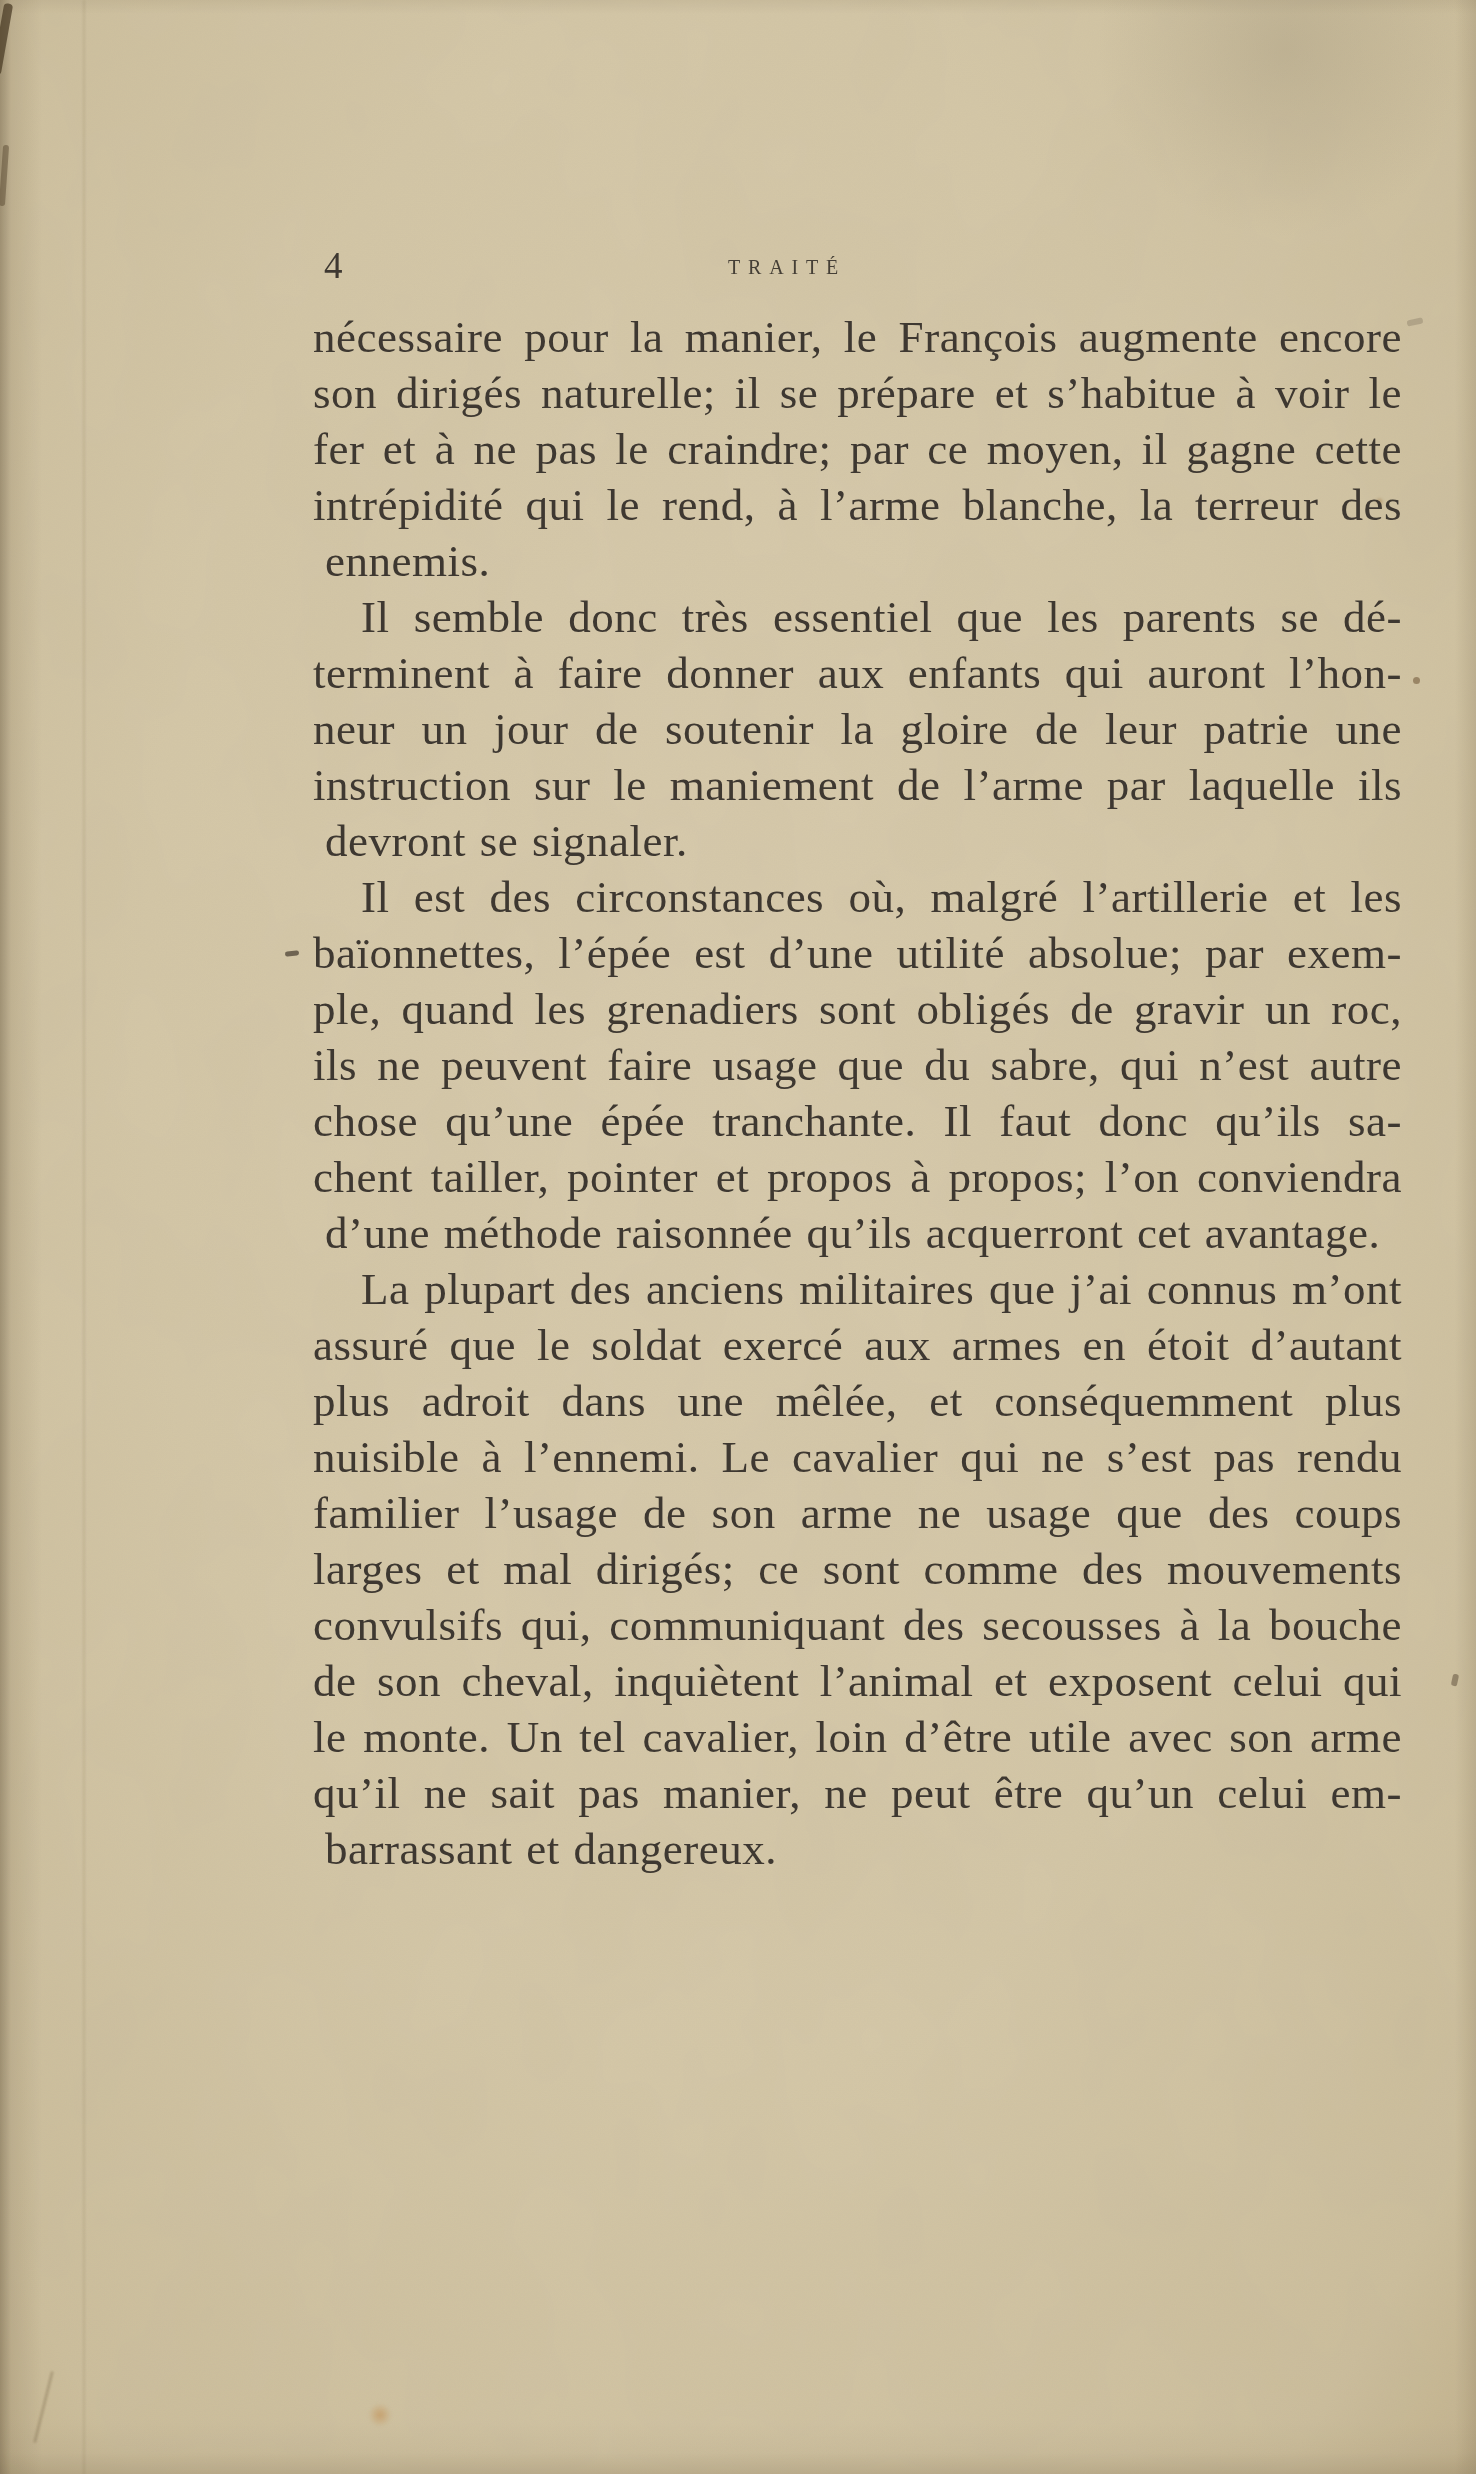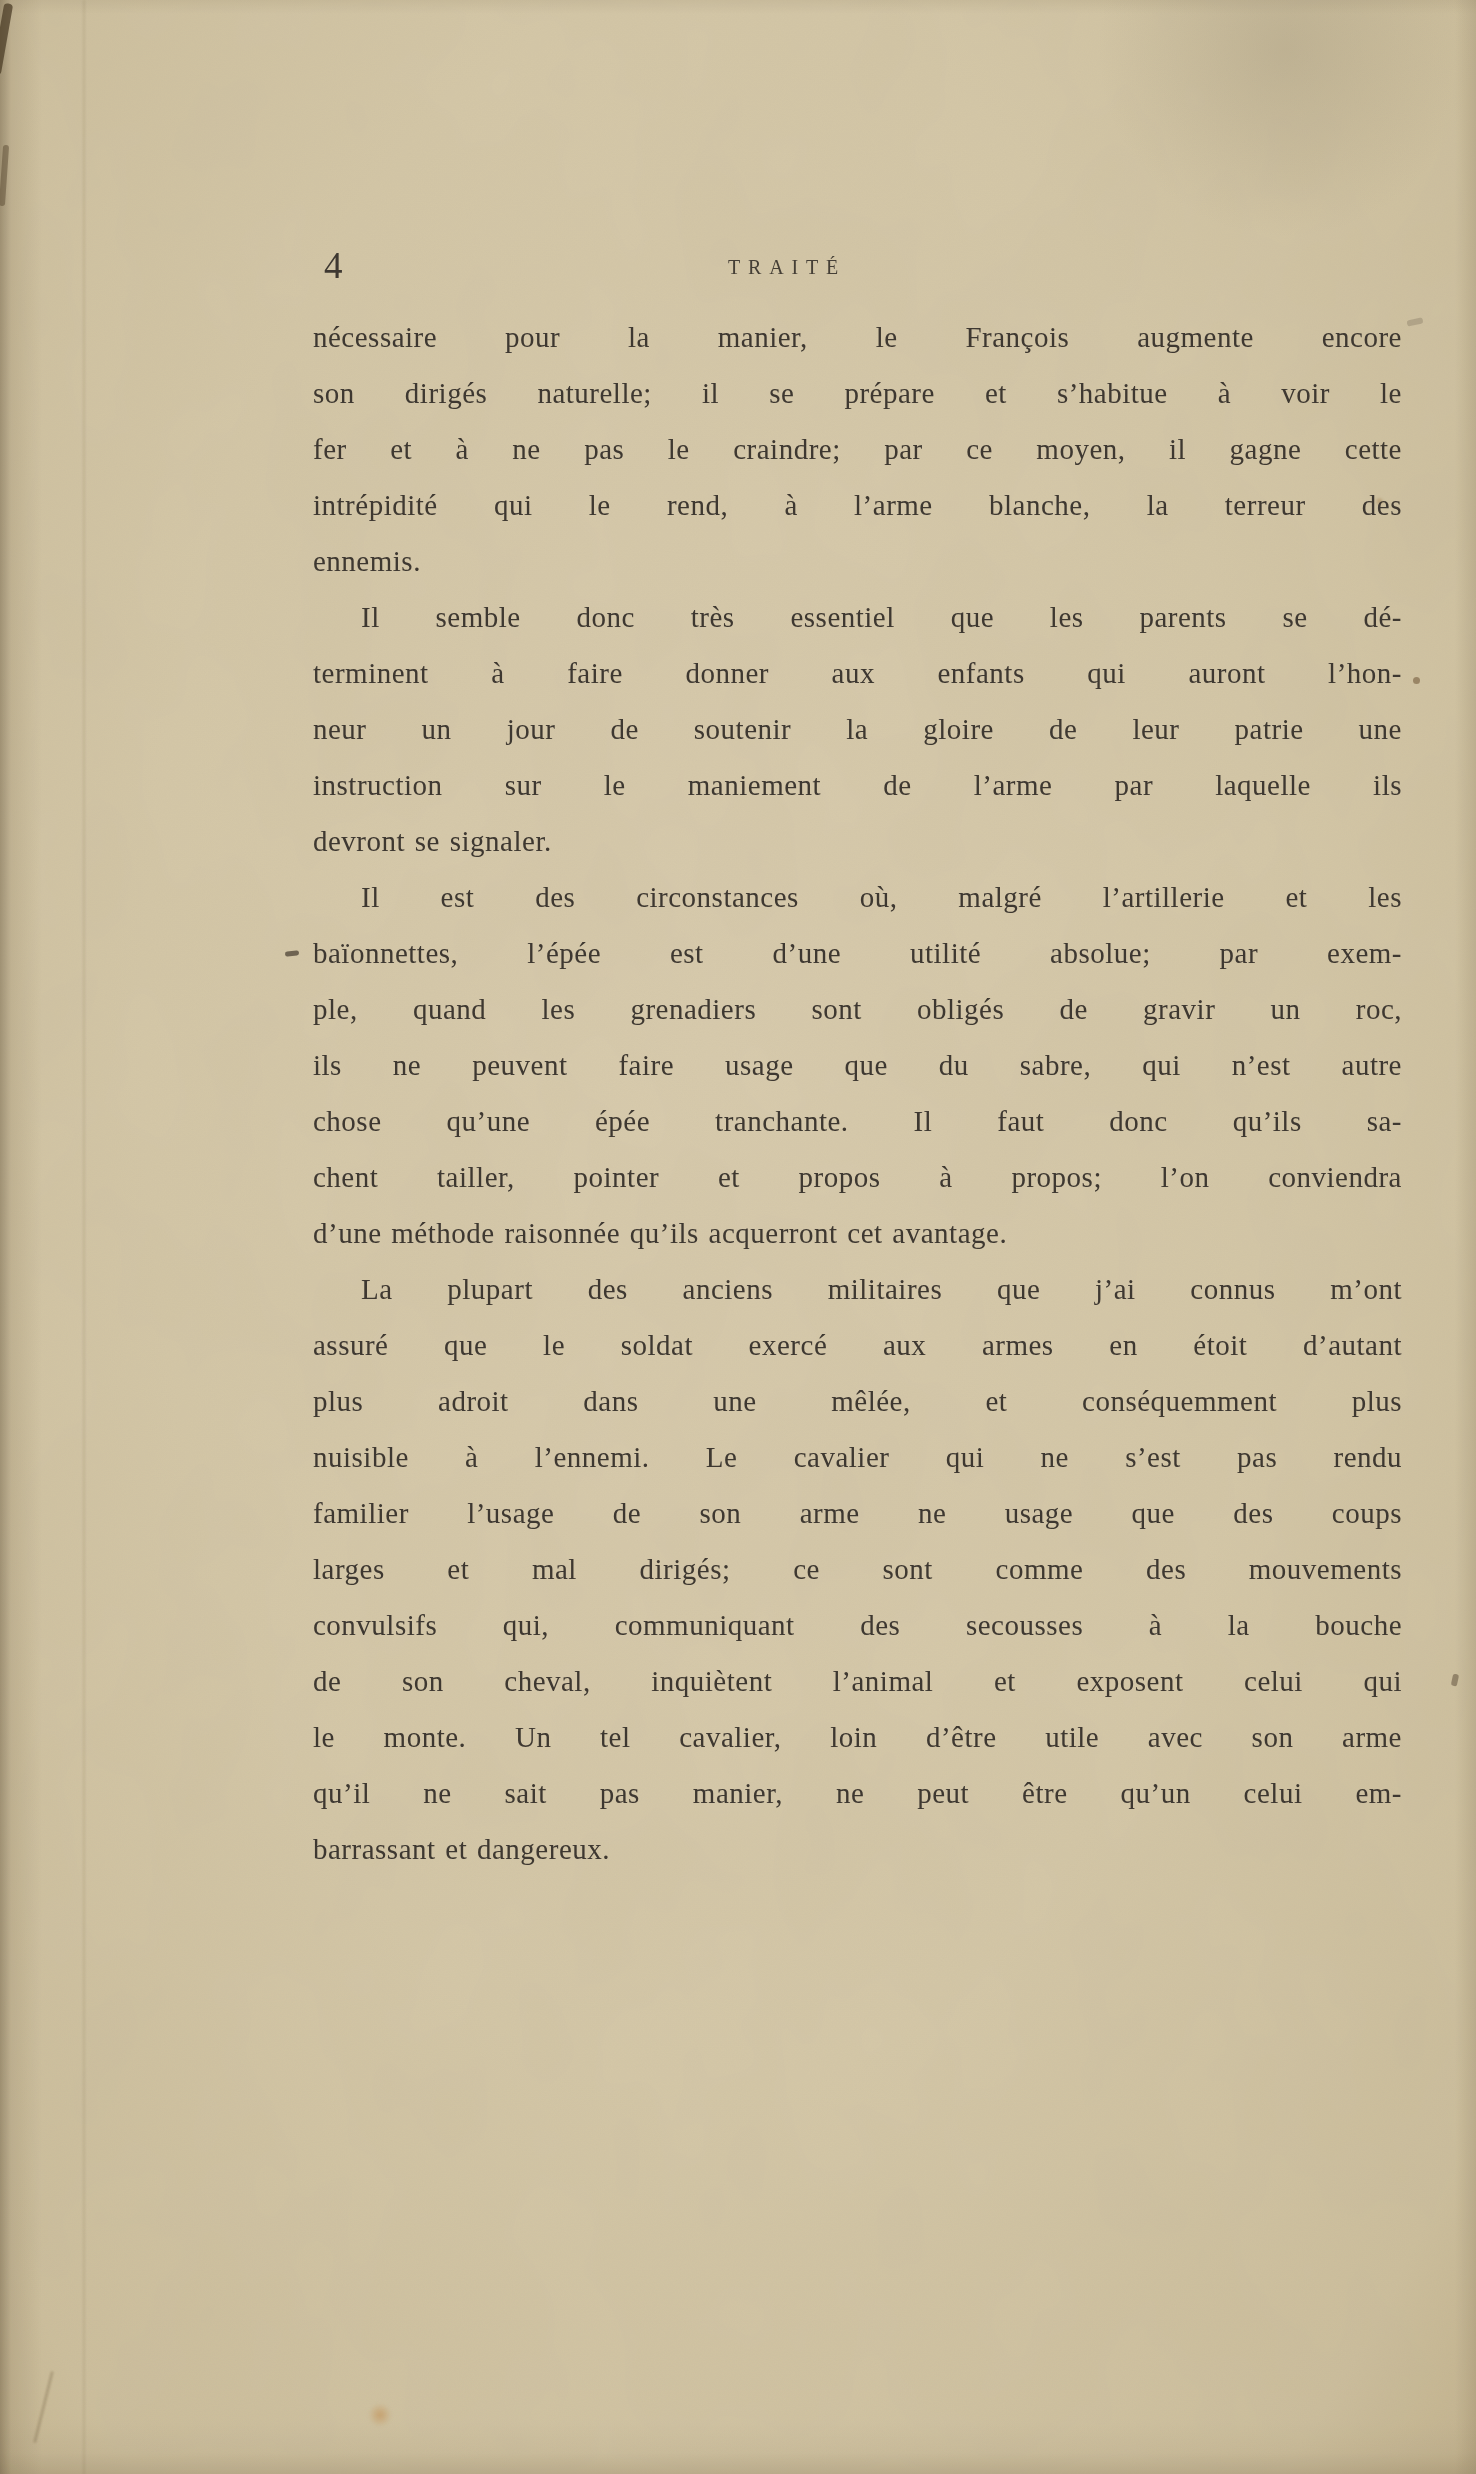--- a/index.html
+++ b/index.html
@@ -76,31 +76,32 @@
     color:var(--head-ink);
   }
   .text-block{
     position:absolute;
     top:309px;
     left:313px;
     width:1089px;
   }
   .para{margin:0;}
   .line{
-    font-size:29px;
+    font-size:45px;
     line-height:56px;
     color:var(--ink);
     letter-spacing:0.5px;
     word-spacing:2px;
     text-align:justify;
     text-align-last:justify;
     white-space:normal;
   }
   .line.last{
     text-align-last:left;
+    margin-left:12px;
   }
   .para.indented .line.first{
     text-indent:48px;
   }
   
   .speck{
     position:absolute;
     pointer-events:none;
   }
   .speck.dash-baionnettes{

